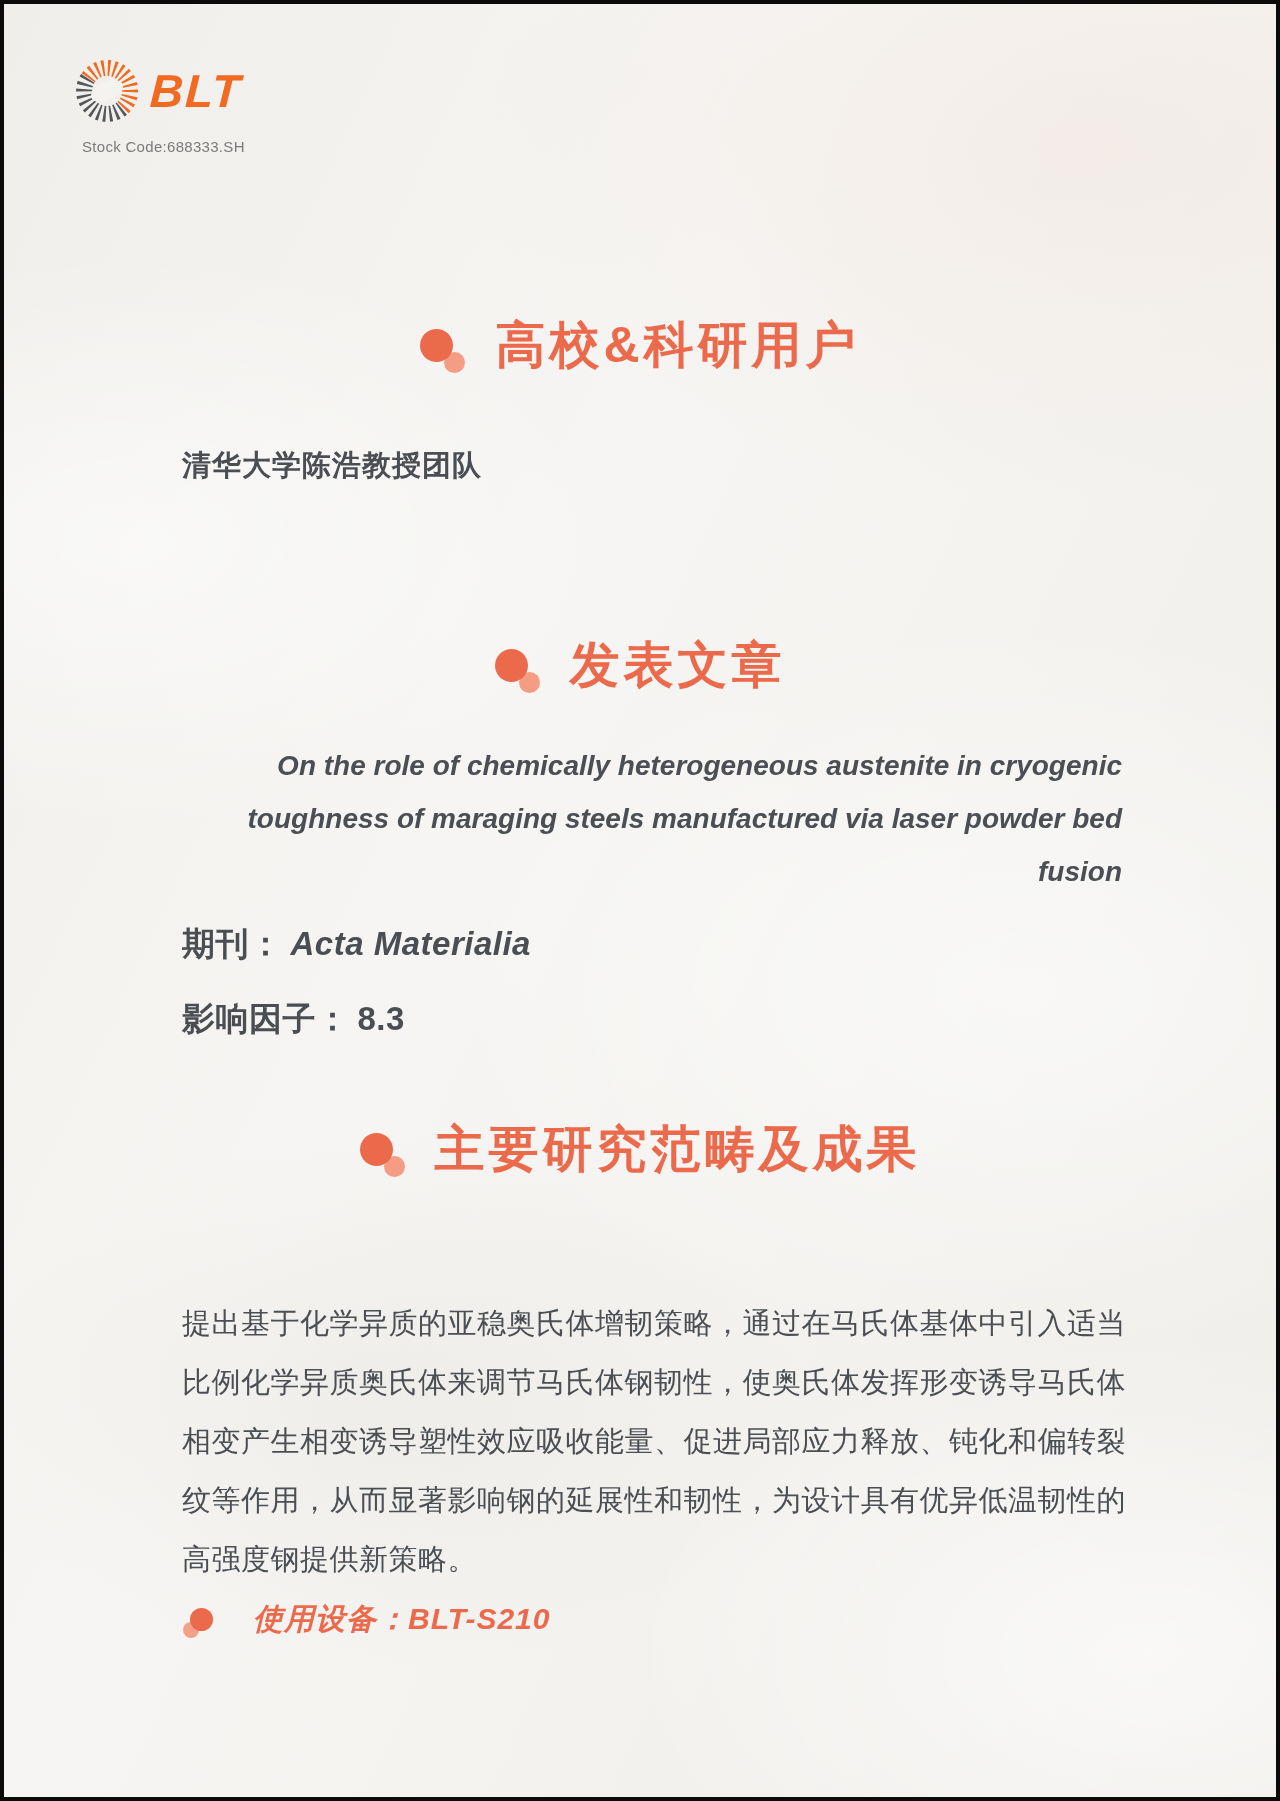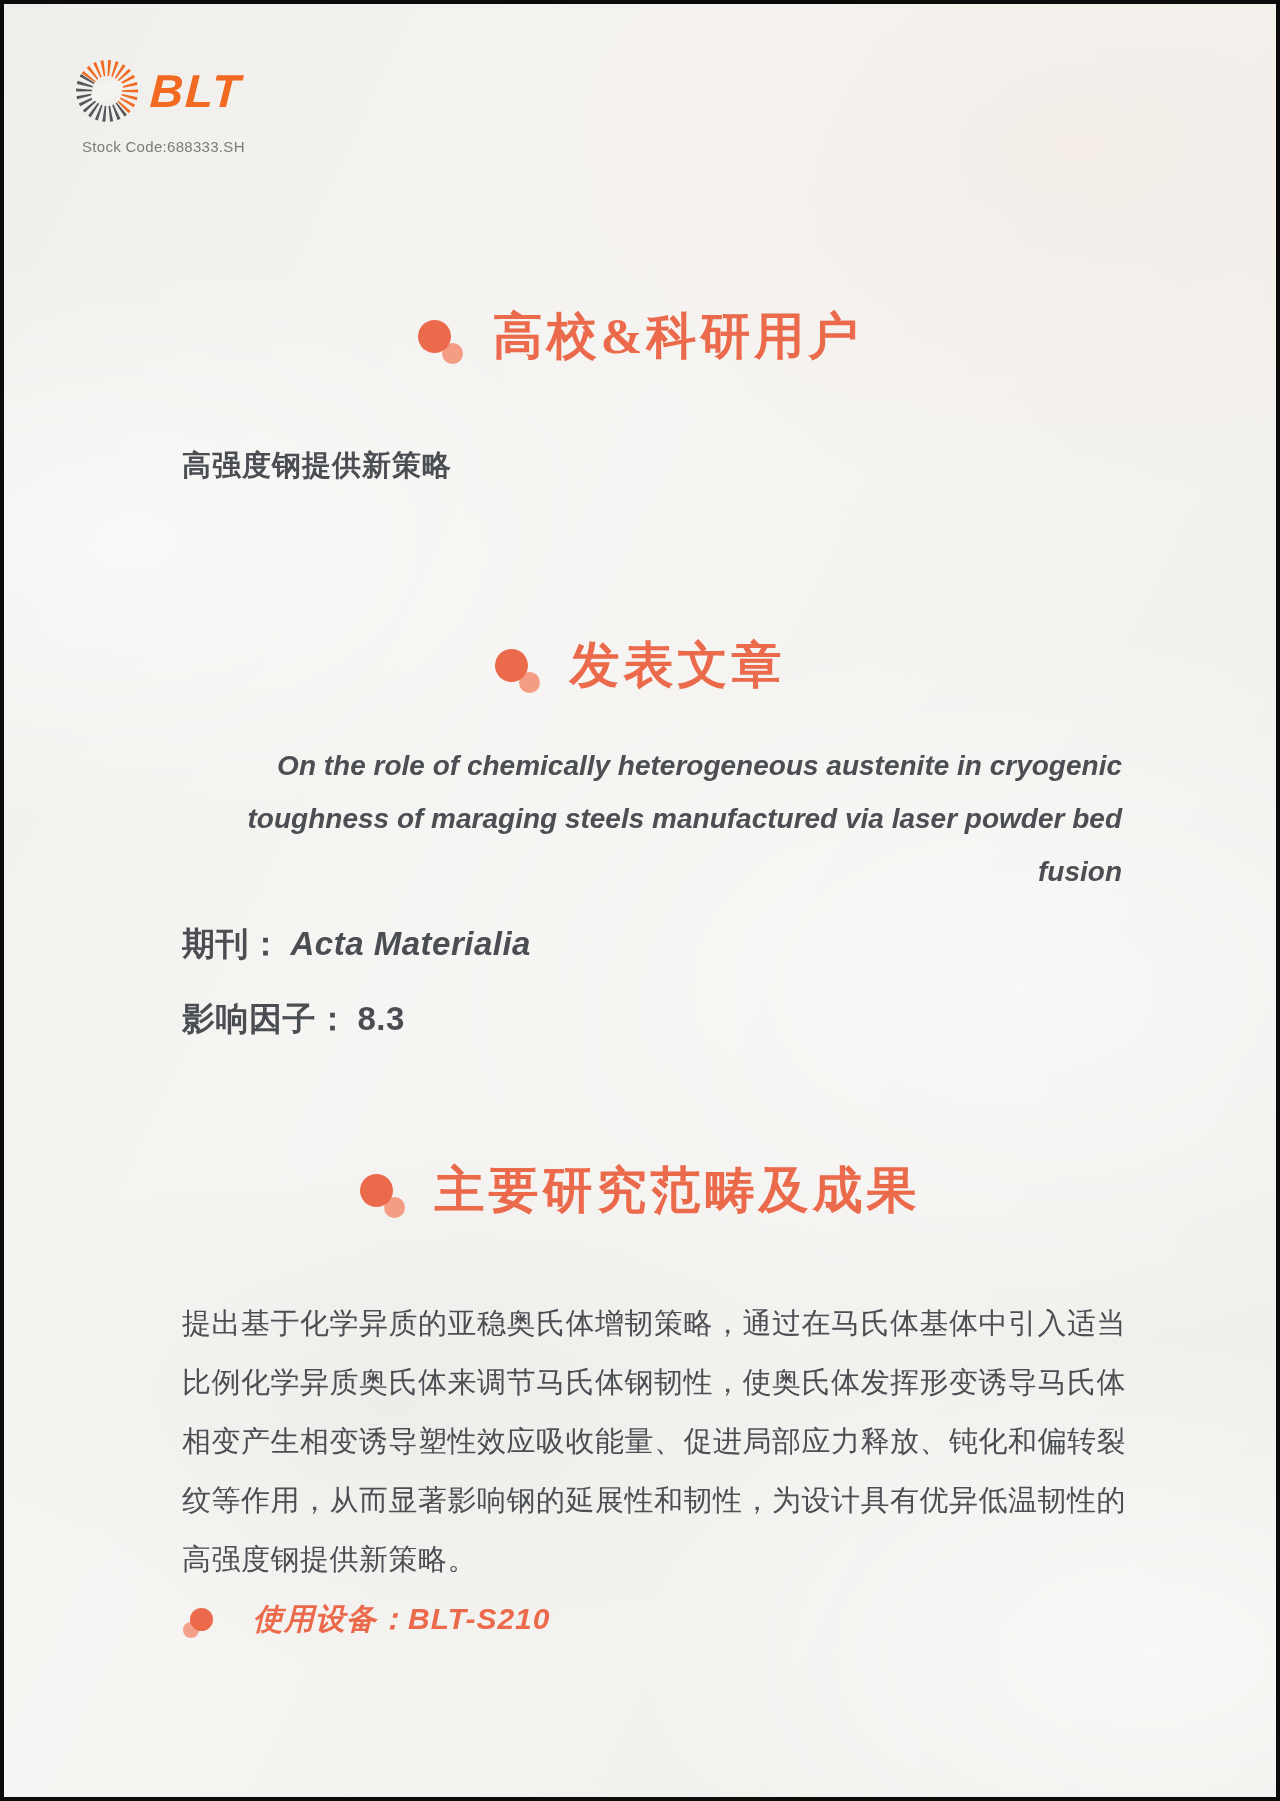--- a/index.html
+++ b/index.html
@@ -91,29 +91,29 @@
       <svg width="62" height="62" viewBox="0 0 62 62">
         <path d="M 12.2 17.8 A 23 23 0 1 1 45.8 48.6" fill="none" stroke="#f26a21" stroke-width="16" stroke-dasharray="2.3 3.4"></path>
         <path d="M 45.8 48.6 A 23 23 0 0 1 12.2 17.8" fill="none" stroke="#55565a" stroke-width="16" stroke-dasharray="2.3 3.4"></path>
         <ellipse cx="31" cy="31" rx="17" ry="9" fill="#f4f3f0" transform="rotate(-24 31 31)"></ellipse>
       </svg>
       <span class="logo-text">BLT</span>
     </div>
     <div class="stock">Stock Code:688333.SH</div>
   </header>
 
-  <div class="heading" style="top:299px;font-family:Liberation Serif, serif;">
+  <div class="heading" style="top:308px;">
     <span class="bullet">
       <i class="dot-small"></i>
       <i class="dot-big"></i>
     </span>
     <span>高校&amp;科研用户</span>
   </div>
 
-  <div class="team">高强度钢提供新策略</div>
+  <div class="team">清华大学陈浩教授团队</div>
 
   <div class="heading" style="top:628px;">
     <span class="bullet">
       <i class="dot-small"></i>
       <i class="dot-big"></i>
     </span>
     <span>发表文章</span>
   </div>
 
   <div class="article-title">
@@ -123,21 +123,21 @@
   </div>
 
   <div class="kv" style="top:918px;">
     <span>期刊：</span><span class="italic-val">Acta Materialia</span>
   </div>
 
   <div class="kv" style="top:993px;">
     <span>影响因子：</span><span class="plain-val">8.3</span>
   </div>
 
-  <div class="heading" style="top:1153px;">
+  <div class="heading" style="top:1112px;">
     <span class="bullet">
       <i class="dot-small"></i>
       <i class="dot-big"></i>
     </span>
     <span>主要研究范畴及成果</span>
   </div>
 
   <div class="research">
     <div class="line">提出基于化学异质的亚稳奥氏体增韧策略，通过在马氏体基体中引入适当</div>
     <div class="line">比例化学异质奥氏体来调节马氏体钢韧性，使奥氏体发挥形变诱导马氏体</div>

